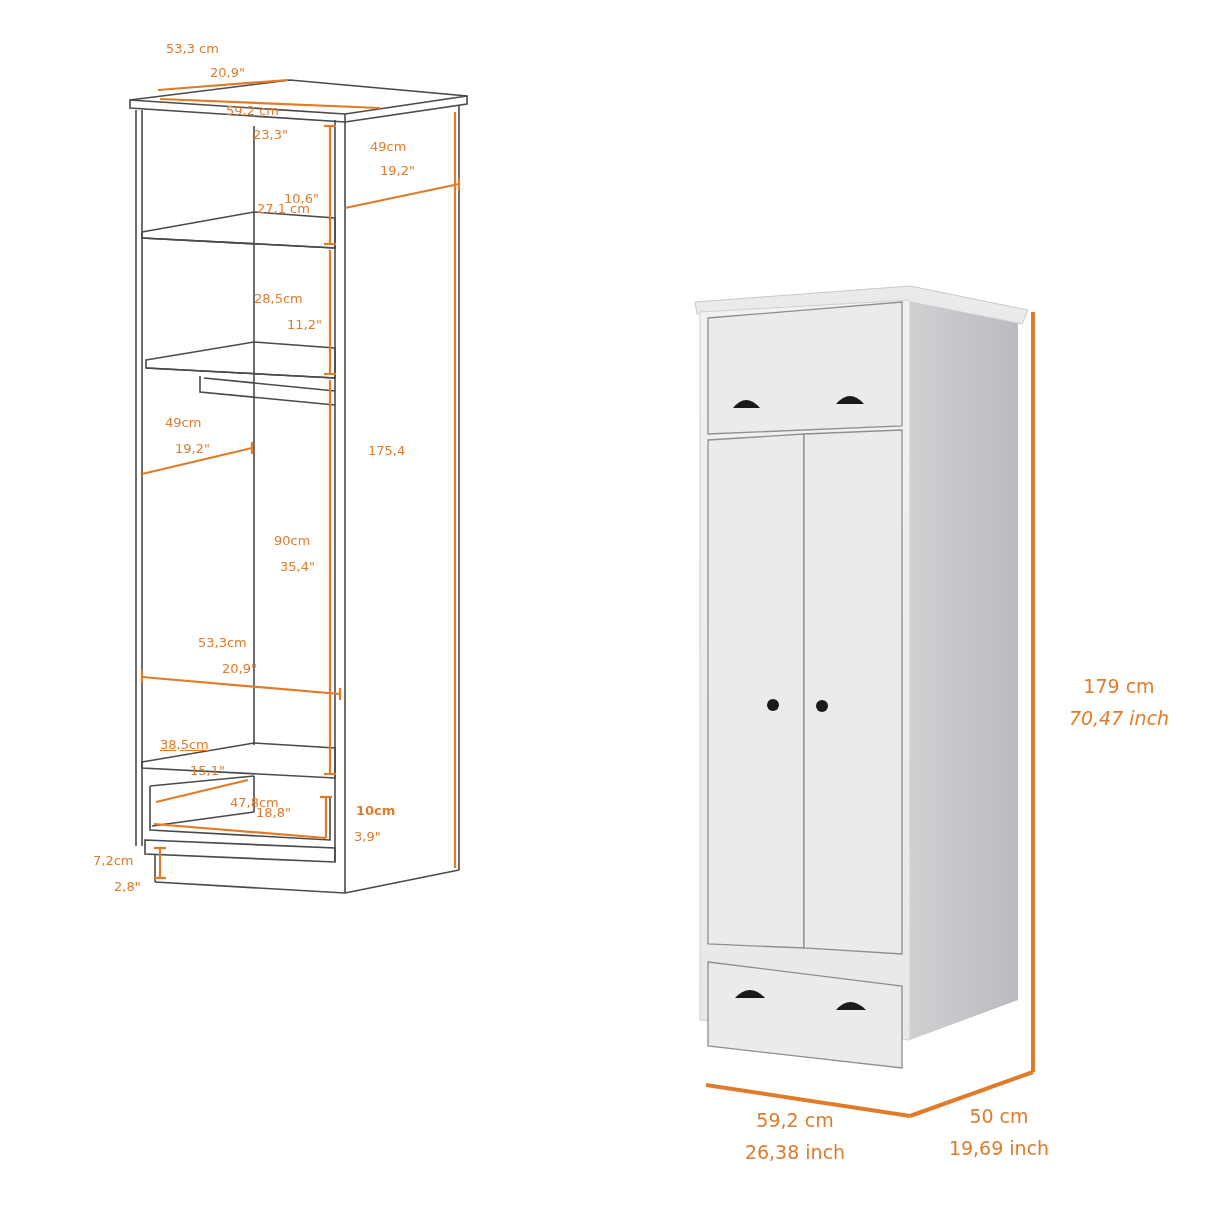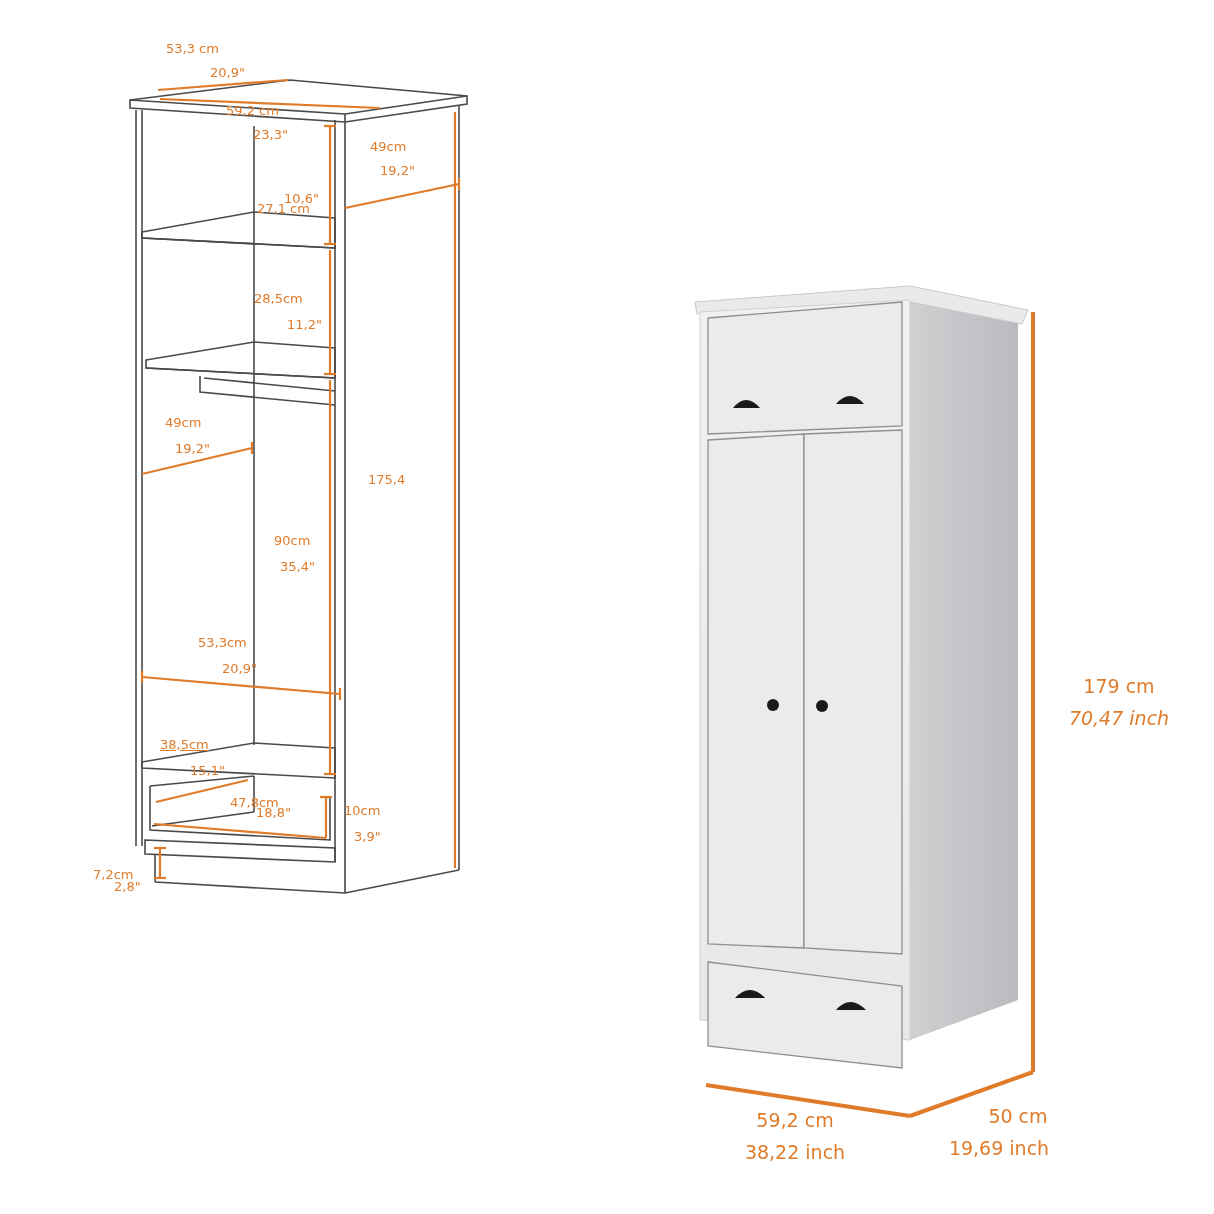--- a/index.html
+++ b/index.html
@@ -95,32 +95,32 @@
 <div class="lbl sm" style="left:226px;top:104px;">59,2 cm</div>
 <div class="lbl sm" style="left:253px;top:128px;">23,3"</div>
 <div class="lbl sm" style="left:370px;top:140px;">49cm</div>
 <div class="lbl sm" style="left:380px;top:164px;">19,2"</div>
 <div class="lbl sm" style="left:257px;top:166px;margin-top:36px;">27,1 cm</div>
 <div class="lbl sm" style="left:284px;top:192px;">10,6"</div>
 <div class="lbl sm" style="left:254px;top:292px;">28,5cm</div>
 <div class="lbl sm" style="left:287px;top:318px;">11,2"</div>
 <div class="lbl sm" style="left:165px;top:416px;">49cm</div>
 <div class="lbl sm" style="left:175px;top:442px;">19,2"</div>
-<div class="lbl sm" style="left:368px;top:444px;margin-top:29px;">175,4</div>
+<div class="lbl sm" style="left:368px;top:444px;">175,4</div>
 <div class="lbl sm" style="left:274px;top:534px;">90cm</div>
 <div class="lbl sm" style="left:280px;top:560px;">35,4"</div>
 <div class="lbl sm" style="left:198px;top:636px;">53,3cm</div>
 <div class="lbl sm" style="left:222px;top:662px;">20,9"</div>
 <div class="lbl sm" style="left:160px;top:738px;text-decoration:underline;">38,5cm</div>
 <div class="lbl sm" style="left:190px;top:764px;">15,1"</div>
 <div class="lbl sm" style="left:230px;top:796px;">47,8cm</div>
 <div class="lbl sm" style="left:256px;top:806px;">18,8"</div>
-<div class="lbl sm" style="left:344px;top:804px;">10cm</div>
+<div class="lbl sm" style="left:356px;top:804px;font-weight:bold;">10cm</div>
 <div class="lbl sm" style="left:354px;top:830px;">3,9"</div>
-<div class="lbl sm" style="left:93px;top:854px;margin-top:14px;">7,2cm</div>
+<div class="lbl sm" style="left:93px;top:854px;">7,2cm</div>
 <div class="lbl sm" style="left:114px;top:880px;">2,8"</div>
 
 <svg width="1214" height="1214" viewBox="0 0 1214 1214">
   <defs>
     <linearGradient id="sideG" x1="0" x2="1" y1="0" y2="0">
       <stop offset="0" stop-color="#cfd0d2"></stop>
       <stop offset="1" stop-color="#b9bbbe"></stop>
     </linearGradient>
     <linearGradient id="frontG" x1="0" x2="0" y1="0" y2="1">
       <stop offset="0" stop-color="#f1f1f2"></stop>
@@ -153,15 +153,15 @@
   <g fill="none" stroke="#e07b2a" stroke-width="4">
     <line x1="1033" y1="312" x2="1033" y2="1072"></line>
     <line x1="706" y1="1085" x2="910" y2="1116"></line>
     <line x1="910" y1="1116" x2="1033" y2="1072"></line>
   </g>
 </svg>
 
 <div class="lbl lg center" style="left:1044px;top:676px;width:150px;">179 cm</div>
 <div class="lbl lg center" style="left:1044px;top:708px;width:150px;font-style:italic;">70,47 inch</div>
 <div class="lbl lg center" style="left:720px;top:1110px;width:150px;">59,2 cm</div>
-<div class="lbl lg center" style="left:720px;top:1142px;width:150px;">38,22 inch</div>
-<div class="lbl lg center" style="left:943px;top:1106px;width:150px;">50 cm</div>
+<div class="lbl lg center" style="left:720px;top:1142px;width:150px;">26,38 inch</div>
+<div class="lbl lg center" style="left:924px;top:1106px;width:150px;">50 cm</div>
 <div class="lbl lg center" style="left:924px;top:1138px;width:150px;">19,69 inch</div>
 
 </body></html>

